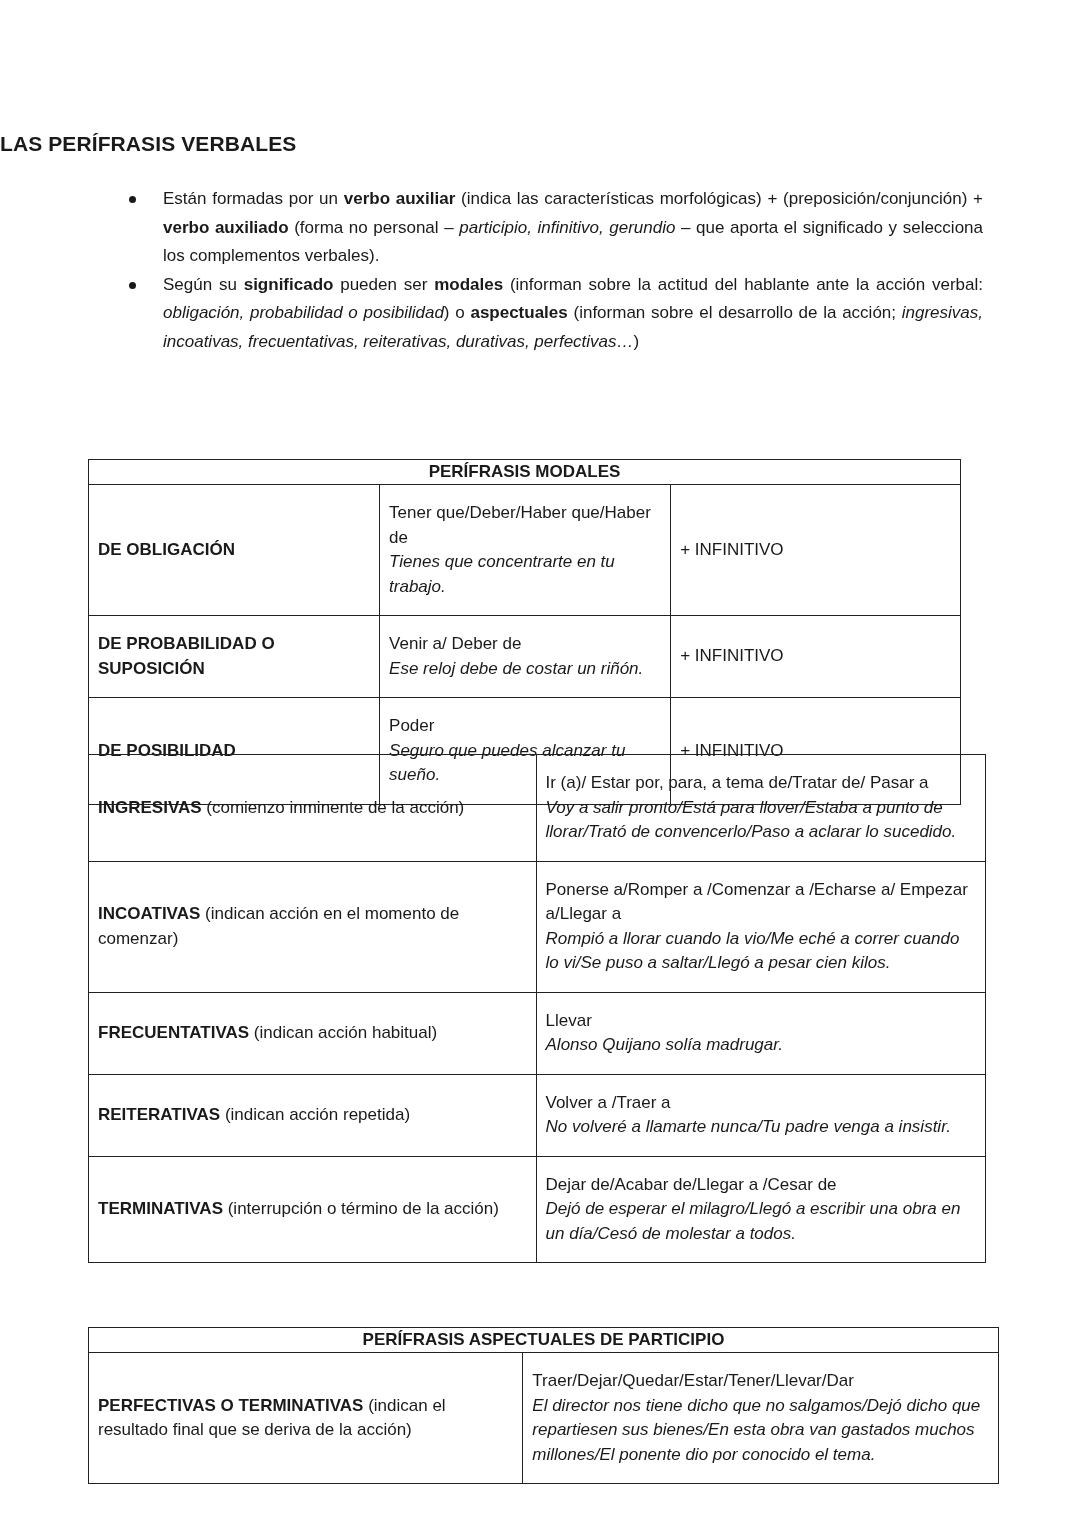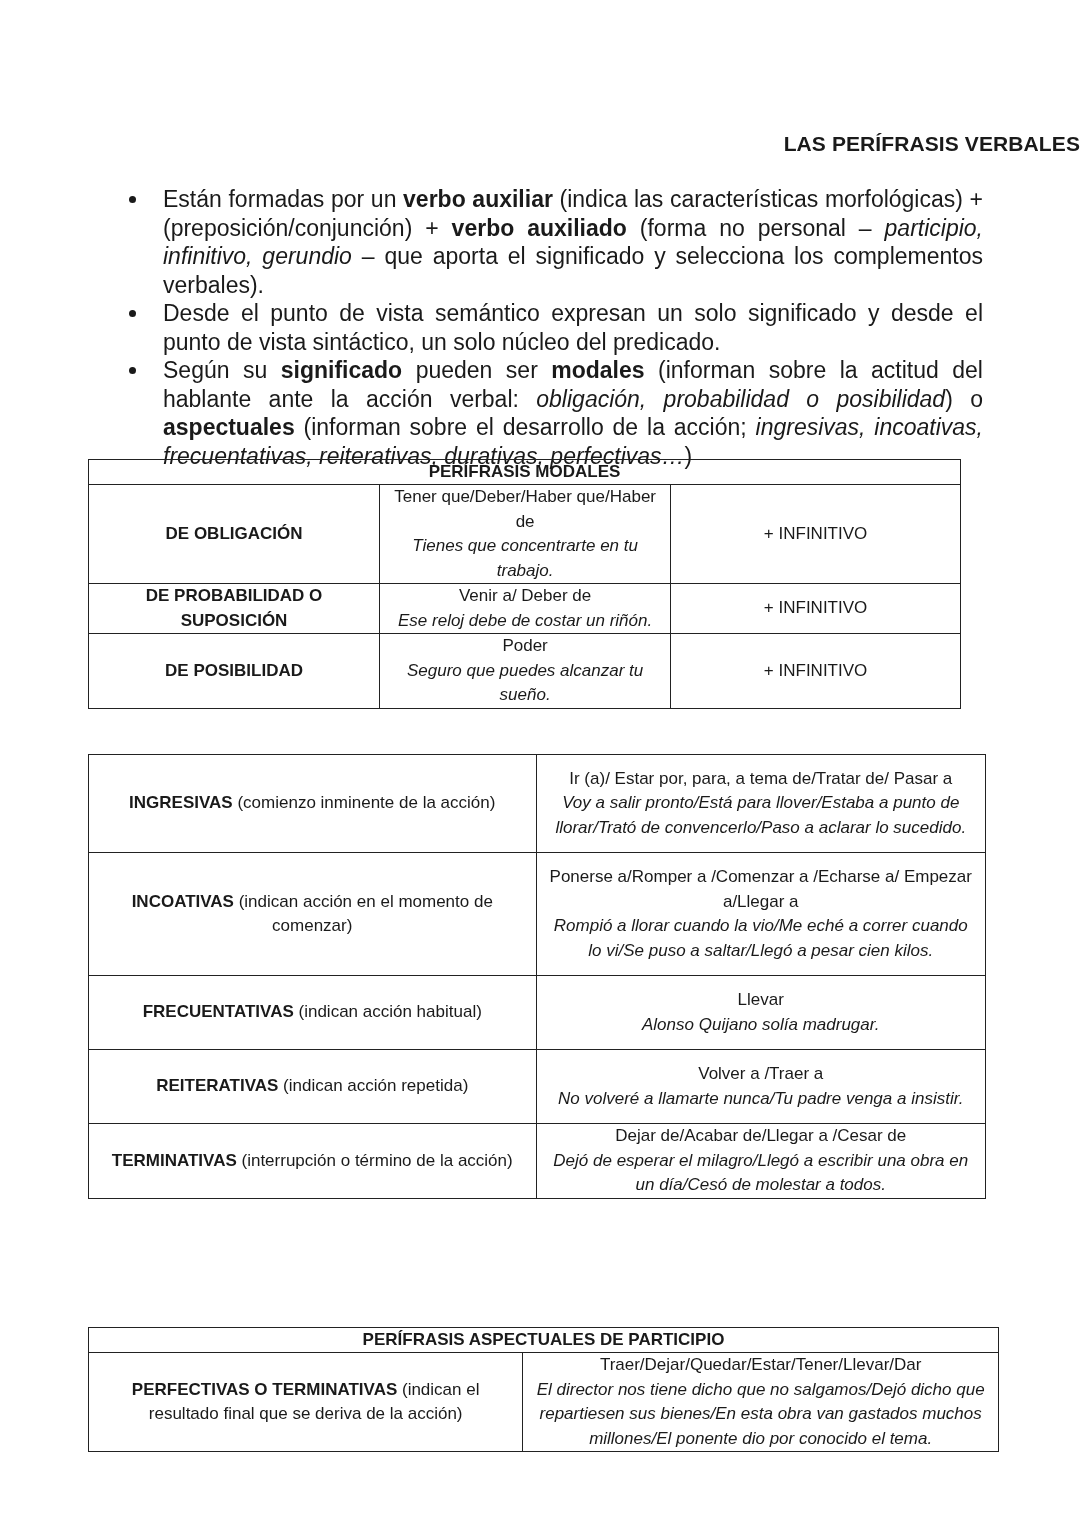--- a/index.html
+++ b/index.html
@@ -2,41 +2,41 @@
 <html><head>
   <meta charset="utf-8">
   <style>
     html, body { margin: 0; padding: 0; background: #ffffff; }
     body {
       width: 1080px; height: 1528px; position: relative; overflow: hidden;
       font-family: "Liberation Sans", sans-serif; color: #1a1a1a;
     }
     .page-title {
       position: absolute; top: 132px; left: 0; width: 1080px;
-      text-align: right; font-weight: bold; font-size: 21px; letter-spacing: 0.1px;
+      text-align: left; font-weight: bold; font-size: 21px; letter-spacing: 0.1px;
     }
     .bullets {
       position: absolute; top: 185px; left: 125px; width: 858px;
       margin: 0; padding: 0; list-style: none;
-      font-size: 23px; line-height: 28.5px;
+      font-size: 17px; line-height: 28.5px;
     }
     .bullets li { position: relative; padding-left: 38px; text-align: justify; }
     .bullets li .dot {
       position: absolute; left: 4px; top: 11px; width: 7px; height: 7px;
       background: #1a1a1a; border-radius: 50%;
     }
     b { font-weight: bold; }
     i { font-style: italic; }
 
     table.doc-table {
       position: absolute; border-collapse: collapse;
       font-size: 17px; line-height: 24.5px;
     }
     table.doc-table td, table.doc-table th {
-      border: 1.5px solid #222; padding: 0 9px; vertical-align: middle; text-align: center;
+      border: 1.5px solid #222; padding: 16px 9px; vertical-align: middle; text-align: left;
     }
     table.doc-table th {
       text-align: center; font-weight: bold; font-size: 17px; line-height: 24px; padding: 0;
     }
     td.top { vertical-align: top; }
     .ex { font-style: italic; display: block; }
     .verbs { display: block; }
     .label-bold { font-weight: bold; }
 
     #t-modal { top: 459px; left: 88px; width: 873px; }
@@ -52,21 +52,20 @@
     #t-part col.c1 { width: 435px; }
     #t-part col.c2 { width: 476px; }
   </style>
 </head>
 <body>
 
 <div class="page-title">LAS PERÍFRASIS VERBALES</div>
 
 <ul class="bullets">
   <li><span class="dot"></span><span><span>Están formadas por un </span><b>verbo auxiliar</b><span> (indica las características morfológicas) + (preposición/conjunción) + </span><b>verbo auxiliado</b><span> (forma no personal – </span><i>participio, infinitivo, gerundio</i><span> – que aporta el significado y selecciona los complementos verbales).</span></span></li>
-  <li><span class="dot"></span><span><span>Desde el punto de vista semántico expresan un solo significado y desde el punto de vista sintáctico, un solo núcleo del predicado.</span></span></li>
   <li><span class="dot"></span><span><span>Según su </span><b>significado</b><span> pueden ser </span><b>modales</b><span> (informan sobre la actitud del hablante ante la acción verbal: </span><i>obligación, probabilidad o posibilidad</i><span>) o </span><b>aspectuales</b><span> (informan sobre el desarrollo de la acción; </span><i>ingresivas, incoativas, frecuentativas, reiterativas, durativas, perfectivas…</i><span>)</span></span></li>
 </ul>
 
 <table class="doc-table" id="t-modal">
   <colgroup>
       <col class="c1">
       <col class="c2">
       <col class="c3">
     </colgroup>
   <tbody>

